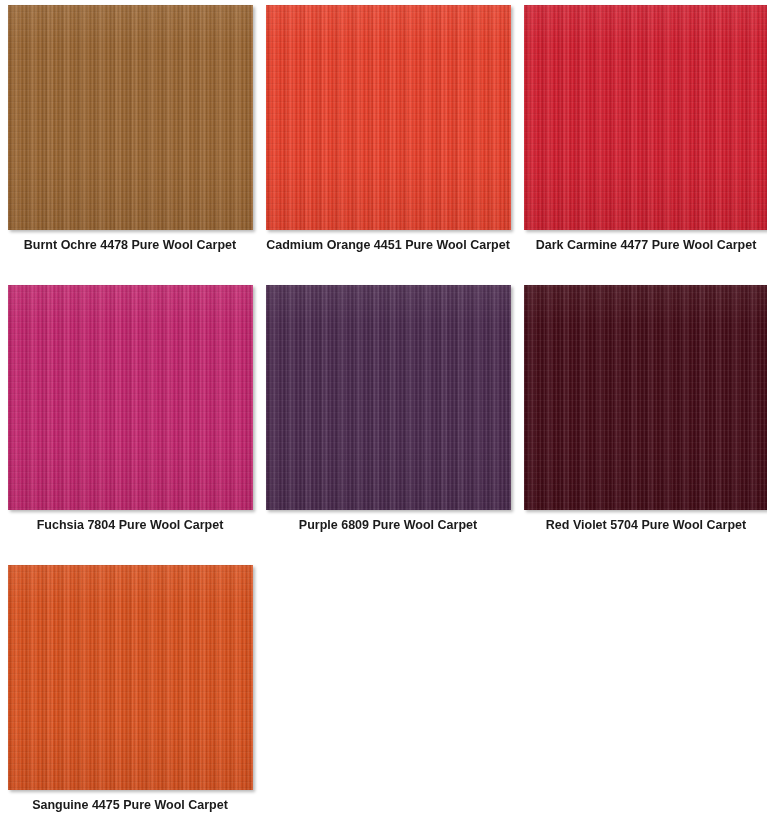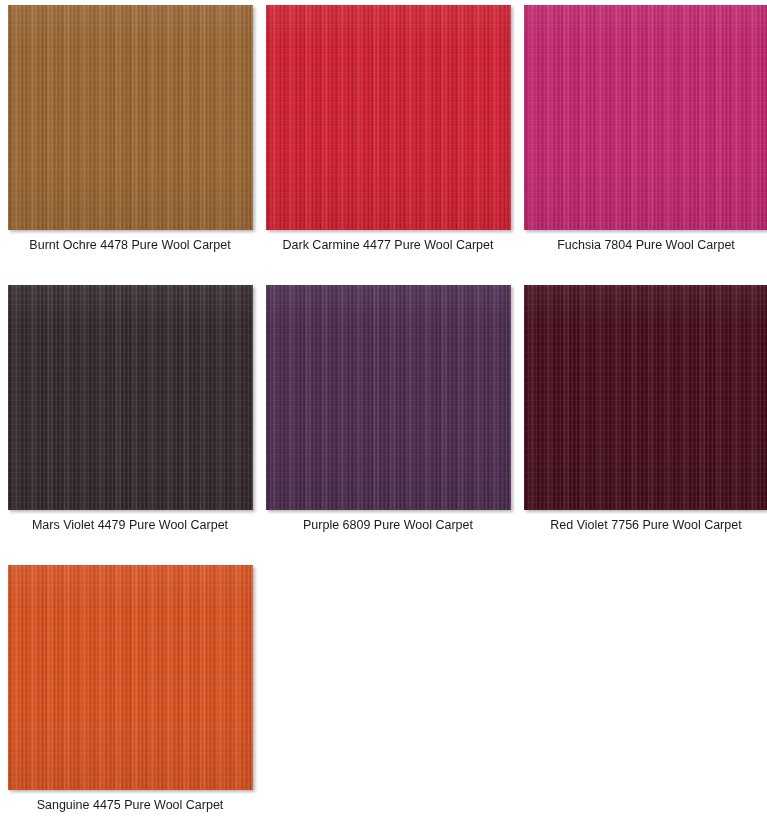--- a/index.html
+++ b/index.html
@@ -23,20 +23,21 @@
     padding: 5px 0 0 5px;
     box-sizing: border-box;
   }
 
   .swatch-cell {
     width: 250px;
     height: 248px;
     display: flex;
     flex-direction: column;
     align-items: center;
+    font-weight: bold;
   }
 
   .swatch-cell.empty {
     visibility: hidden;
   }
 
   .swatch-tile {
     width: 245px;
     height: 245px;
     position: relative;
@@ -112,59 +113,59 @@
 <div id="swatch-grid">
 
   <div class="swatch-cell">
     <div class="swatch-tile" style="background-color: rgb(154, 102, 51);">
       <div class="weave"></div>
       <div class="sheen"></div>
     </div>
     <div class="swatch-caption">Burnt Ochre 4478 Pure Wool Carpet</div>
   </div>
 
+  <div class="swatch-cell">
+    <div class="swatch-tile" style="background-color: rgb(232, 65, 44);">
+      <div class="weave"></div>
+      <div class="sheen"></div>
+    </div>
+    <div class="swatch-caption">Cadmium Orange 4451 Pure Wool Carpet</div>
+  </div>
 
   <div class="swatch-cell">
     <div class="swatch-tile" style="background-color: rgb(210, 31, 48);">
       <div class="weave"></div>
       <div class="sheen"></div>
     </div>
     <div class="swatch-caption">Dark Carmine 4477 Pure Wool Carpet</div>
   </div>
 
   <div class="swatch-cell">
     <div class="swatch-tile" style="background-color: rgb(194, 38, 110);">
       <div class="weave"></div>
       <div class="sheen"></div>
     </div>
     <div class="swatch-caption">Fuchsia 7804 Pure Wool Carpet</div>
   </div>
 
-  <div class="swatch-cell">
-    <div class="swatch-tile" style="background-color: rgb(51, 40, 41);">
-      <div class="weave"></div>
-      <div class="sheen"></div>
-    </div>
-    <div class="swatch-caption">Mars Violet 4479 Pure Wool Carpet</div>
-  </div>
 
   <div class="swatch-cell">
     <div class="swatch-tile" style="background-color: rgb(75, 43, 79);">
       <div class="weave"></div>
       <div class="sheen"></div>
     </div>
     <div class="swatch-caption">Purple 6809 Pure Wool Carpet</div>
   </div>
 
   <div class="swatch-cell">
     <div class="swatch-tile" style="background-color: rgb(69, 12, 24);">
       <div class="weave"></div>
       <div class="sheen"></div>
     </div>
-    <div class="swatch-caption">Red Violet 7756 Pure Wool Carpet</div>
+    <div class="swatch-caption">Red Violet 5704 Pure Wool Carpet</div>
   </div>
 
   <div class="swatch-cell">
     <div class="swatch-tile" style="background-color: rgb(217, 82, 31);">
       <div class="weave"></div>
       <div class="sheen"></div>
     </div>
     <div class="swatch-caption">Sanguine 4475 Pure Wool Carpet</div>
   </div>
 

